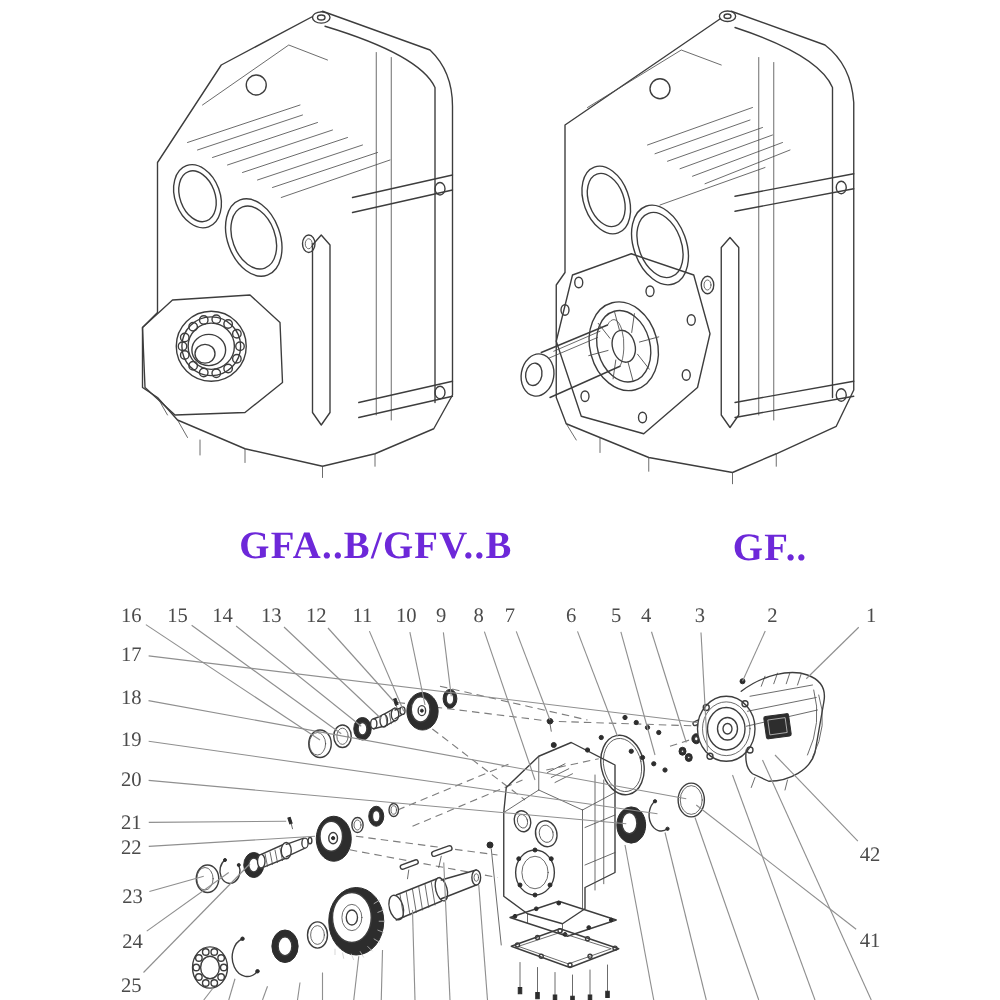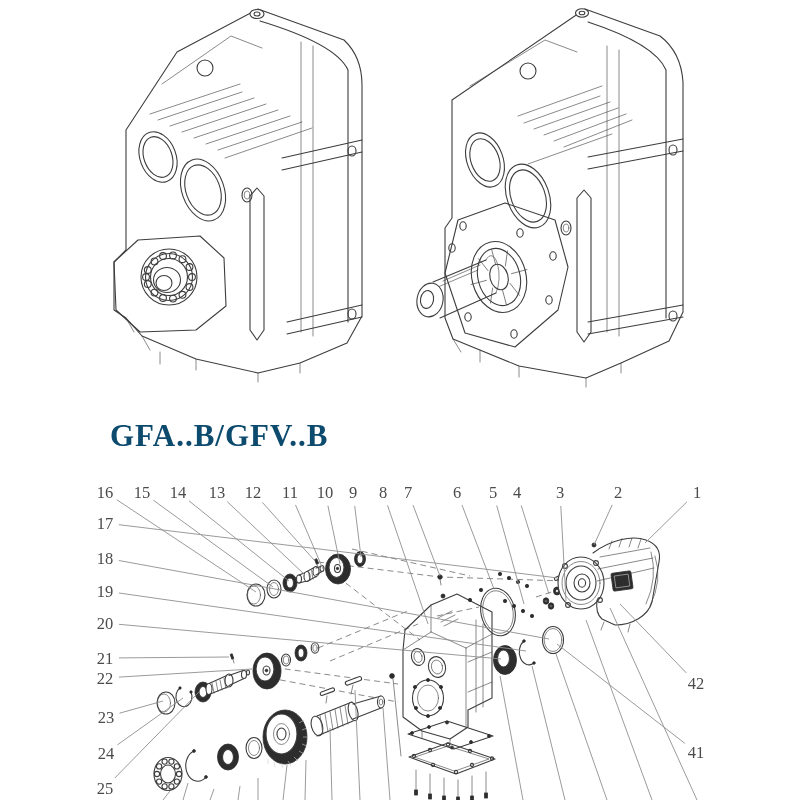--- a/index.html
+++ b/index.html
@@ -7,22 +7,22 @@
         font-family:"Liberation Serif",serif;}
   svg{position:absolute;left:0;top:0;}
   .o   {fill:none;stroke:#3d3d3d;stroke-width:1.1;stroke-linejoin:round;stroke-linecap:round;}
   .ow  {fill:#ffffff;stroke:#3d3d3d;stroke-width:1.1;}
   .od  {fill:#2d2d2d;stroke:#2d2d2d;stroke-width:0.8;}
   .thin{fill:none;stroke:#4a4a4a;stroke-width:0.65;stroke-linecap:round;}
   .tw  {fill:none;stroke:#c9c9c9;stroke-width:0.6;}
   .lead{stroke:#8f8f8f;stroke-width:0.9;}
   .dash{fill:none;stroke:#7d7d7d;stroke-width:0.9;stroke-dasharray:6 4;}
   .num {font-family:"Liberation Serif",serif;font-size:16.5px;fill:#4b4b4b;text-anchor:middle;}
-  .fig-label{position:absolute;font-weight:bold;color:#0c4a6e;letter-spacing:1px;
-             font-size:31px;text-align:left;font-family:"Liberation Serif",serif;}
+  .fig-label{position:absolute;font-weight:bold;color:#6d28d9;letter-spacing:1px;
+             font-size:31px;text-align:right;font-family:"Liberation Serif",serif;}
   .fig-label.left{left:110px;top:418px;width:300px;}
   .fig-label.right{left:446px;top:420px;width:200px;}
 </style>
 </head>
 <body>
 
 <div class="page">
 <svg width="800" height="800" viewBox="0 0 800 800">
 
   <g>
@@ -434,13 +434,14 @@
           <text x="105" y="793.5" class="num">25</text>
           <line x1="684.9" y1="743.4" x2="557" y2="644" class="lead"></line>
           <text x="696" y="757.5" class="num">41</text>
           <line x1="686.3" y1="672.9" x2="620" y2="604" class="lead"></line>
           <text x="696" y="688.5" class="num">42</text>
         </g>
   </g>
 </svg>
 
 <div class="fig-label left">GFA..B/GFV..B</div>
+<div class="fig-label right">GF..</div>
 </div>
 
 </body></html>

